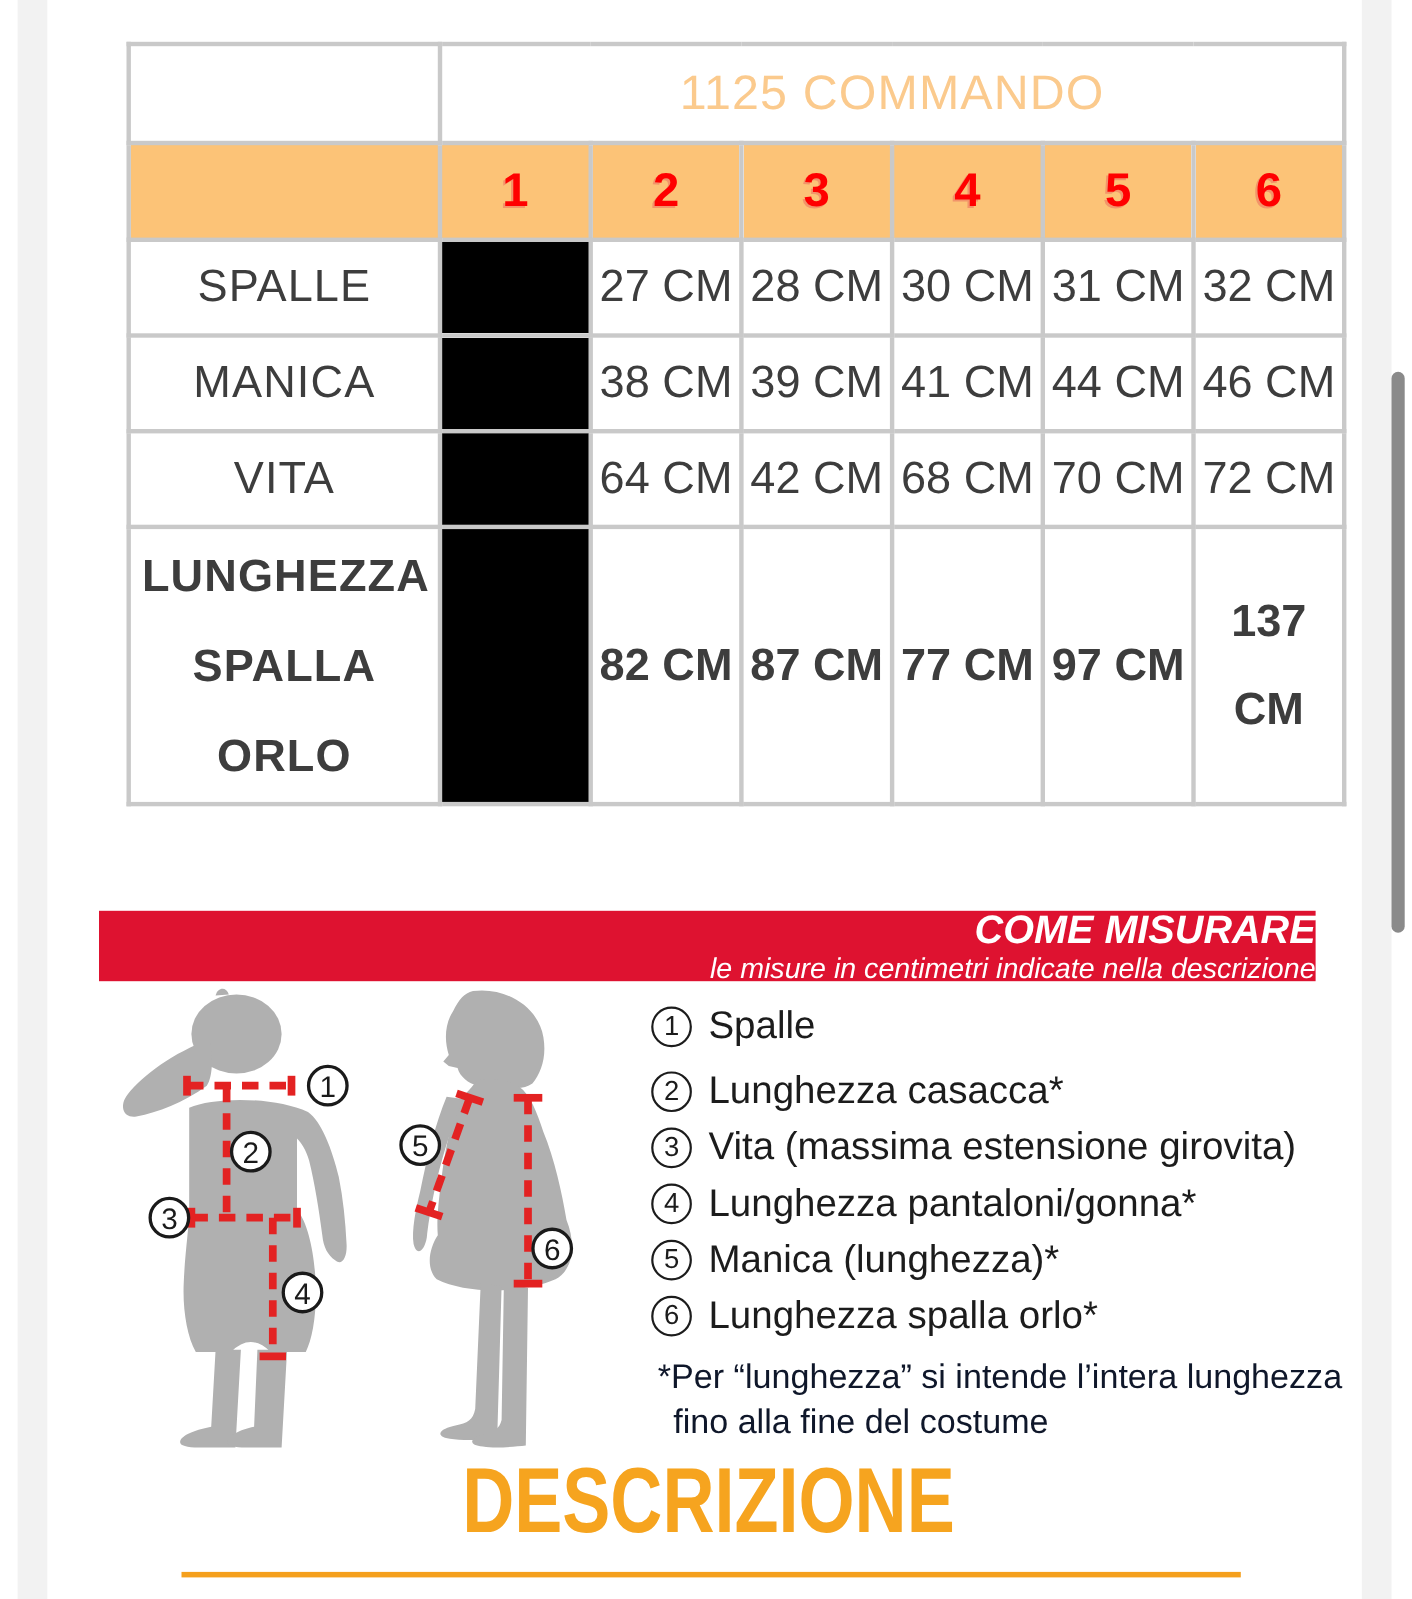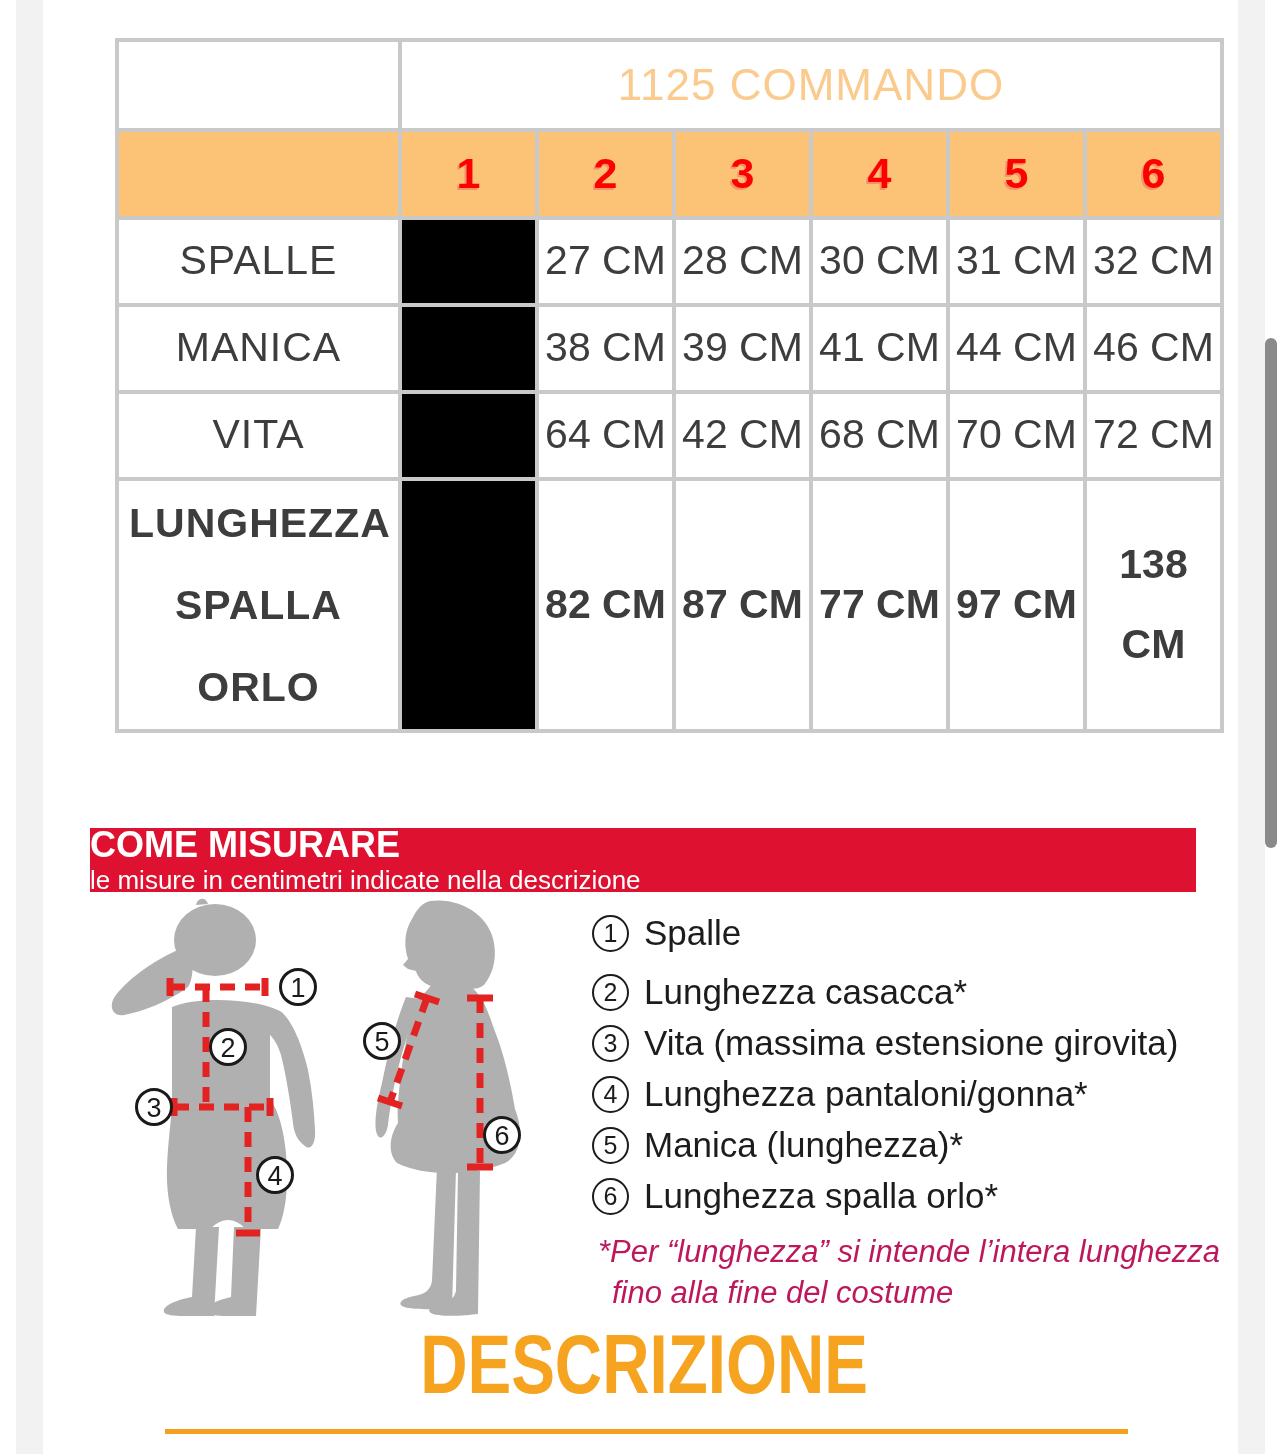--- a/index.html
+++ b/index.html
@@ -37,21 +37,21 @@
   }
   td.black-cell{background:#000000;}
   td.row-label{letter-spacing:1px;}
   tr.r-big td.row-label{line-height:2.0;padding:0 10px;}
   tr.r-big td{line-height:1.95;}
 
   
   .measure-banner{
     position:absolute;left:90px;top:828px;width:1106px;height:64px;
     background:#DE1230;color:#ffffff;display:flex;flex-direction:column;
-    align-items:flex-start;justify-content:center;
+    align-items:flex-end;justify-content:center;font-style:italic;
   }
   .measure-banner .bt{font-size:36px;font-weight:bold;line-height:1.0;}
   .measure-banner .bs{font-size:26px;line-height:1.0;margin-top:4px;}
 
   
   svg.diagram{position:absolute;left:100px;top:895px;}
   .sil{fill:#B0B0B0;}
   .dash{stroke:#E32222;stroke-width:7;fill:none;stroke-dasharray:15 10;}
   .tick{stroke:#E32222;stroke-width:7;fill:none;}
   .marker circle{fill:#ffffff;stroke:#1a1a1a;stroke-width:3;}
@@ -62,21 +62,21 @@
 
   
   .legend{position:absolute;left:592px;top:914px;width:680px;color:#1c1c1c;}
   .legend-item{display:flex;align-items:center;height:38px;margin-bottom:13px;font-size:35px;white-space:nowrap;}
   .legend-item:first-child{margin-bottom:21px;}
   .lg-circle{
     flex:0 0 auto;width:33px;height:33px;border:2.5px solid #1c1c1c;border-radius:50%;
     text-align:center;line-height:33px;font-size:25px;margin-right:15px;
   }
   .footnote{
-    position:absolute;left:598px;top:1231px;font-size:31px;line-height:41px;color:#be185d;font-style:italic;
+    position:absolute;left:598px;top:1231px;font-size:31px;line-height:41px;color:#0f172a;
   }
   .footnote .fl2{margin-left:14px;}
 
   
   .descr-wrap{position:absolute;left:92px;top:1322px;width:1104px;text-align:center;}
   .descr-heading{
     display:inline-block;font-size:84px;font-weight:bold;color:#F6A41F;
     line-height:1.0;transform:scaleX(0.78);transform-origin:center;
   }
   .descr-rule{position:absolute;left:165px;top:1429px;width:963px;height:5px;background:#F5A01D;}
@@ -139,21 +139,21 @@
     <td>70 CM</td>
     <td>72 CM</td>
   </tr>
   <tr class="r-big">
     <td class="row-label">LUNGHEZZA SPALLA ORLO</td>
     <td class="black-cell"></td>
     <td>82 CM</td>
     <td>87 CM</td>
     <td>77 CM</td>
     <td>97 CM</td>
-    <td>138 CM</td>
+    <td>137 CM</td>
   </tr>
   </tbody>
 </table>
 
 <div class="measure-banner">
   <div class="bt">COME MISURARE</div>
   <div class="bs">le misure in centimetri indicate nella descrizione</div>
 </div>
 
 <svg class="diagram" width="480" height="440" viewBox="0 0 480 440">

